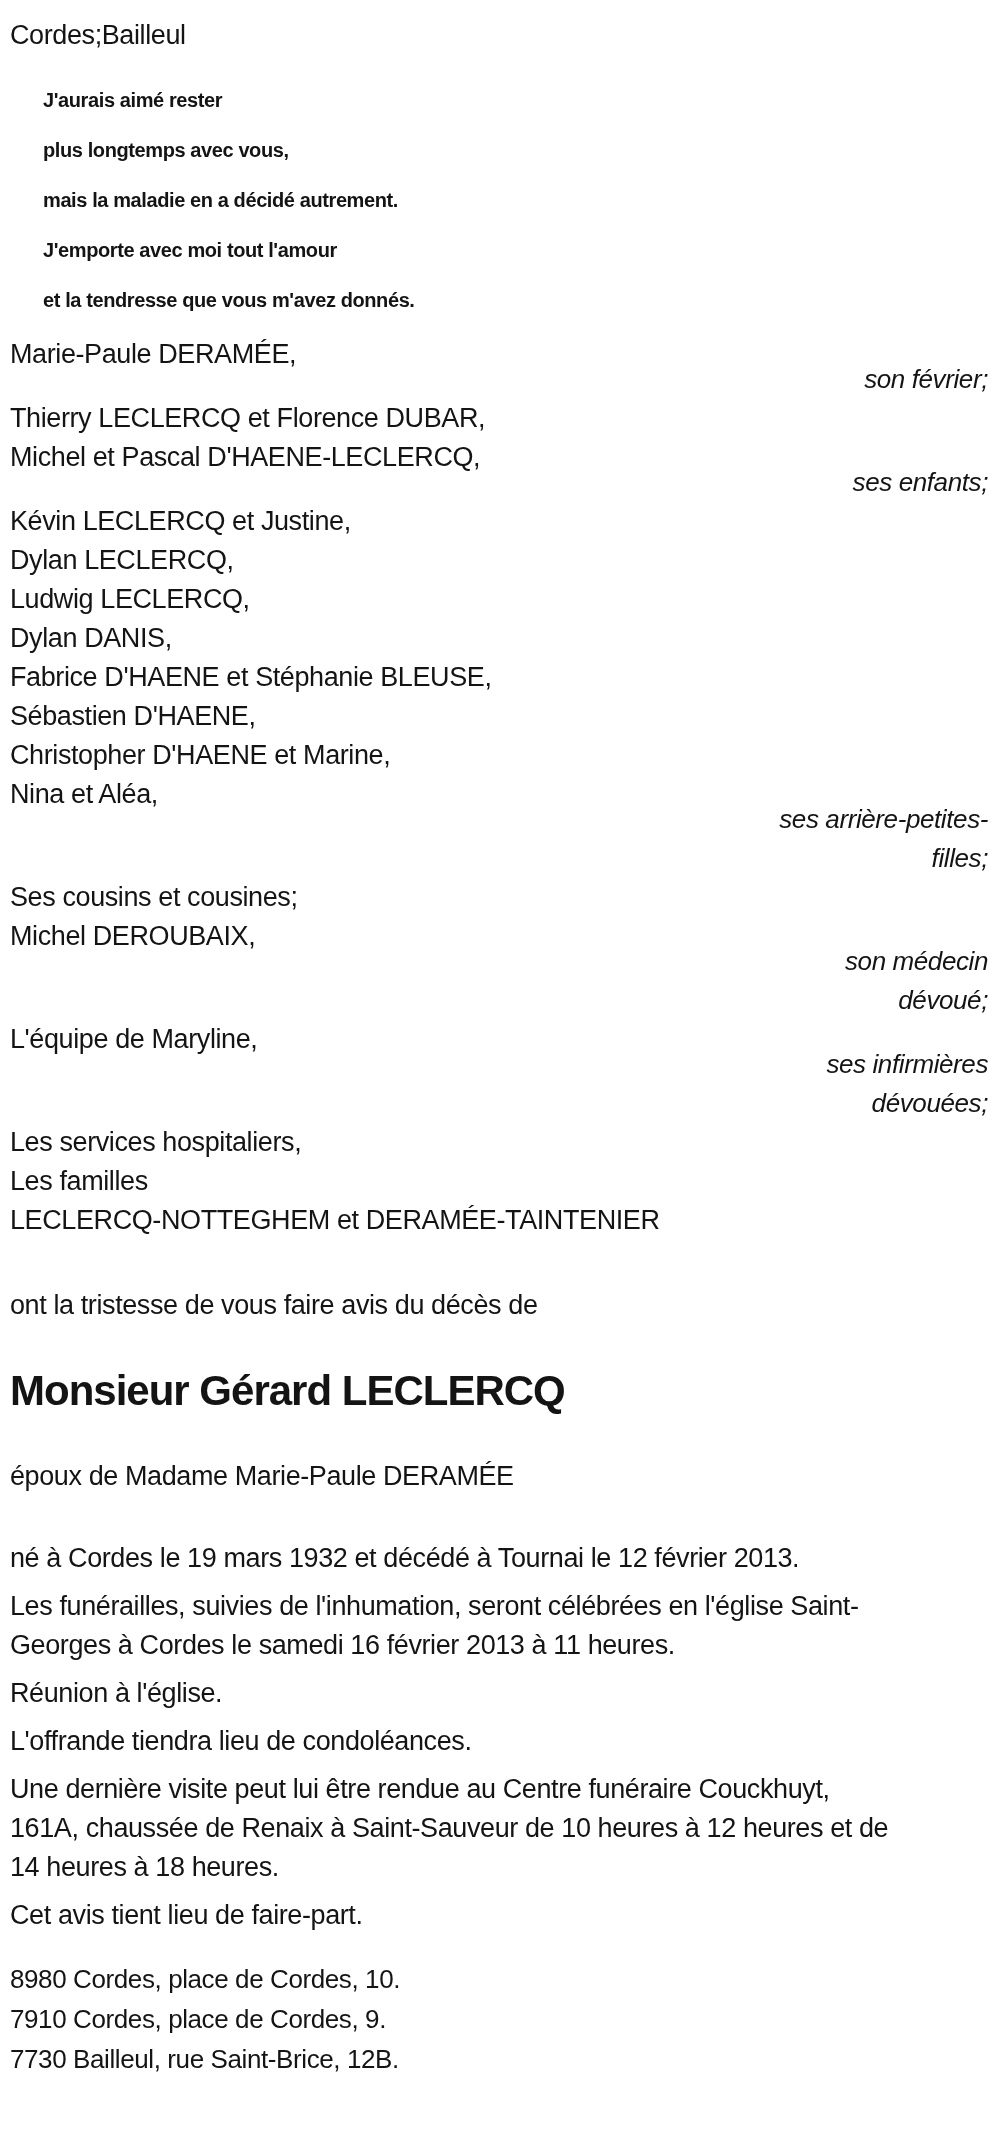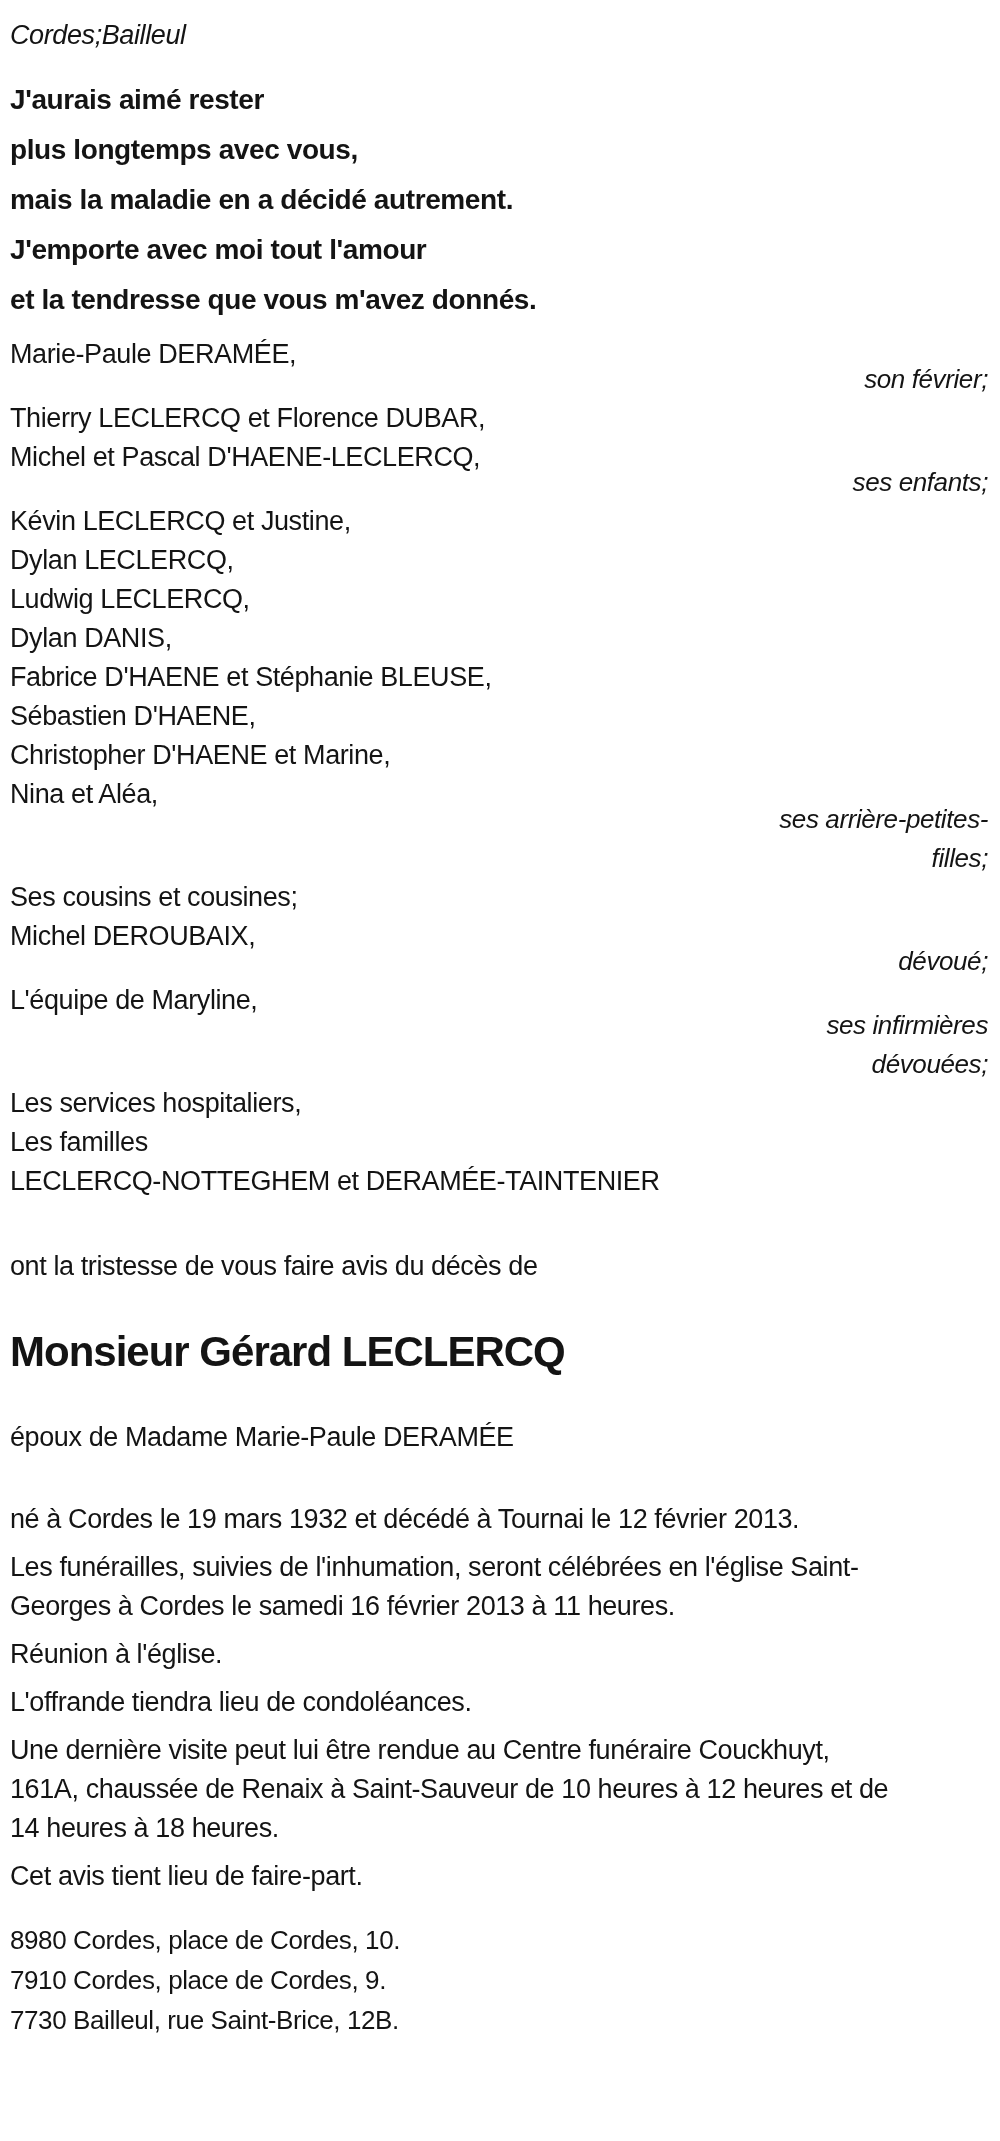--- a/index.html
+++ b/index.html
@@ -16,26 +16,26 @@
     letter-spacing: -0.4px;
   }
   .page {
     padding: 16px 12px 0 10px;
     box-sizing: border-box;
   }
   .location {
     font-size: 27px;
     line-height: 39px;
     font-weight: 400;
-    font-style: italic;
   }
   .epitaph {
     margin-top: 20px;
     font-weight: 700;
-    font-size: 28px;
+    font-size: 20px;
+    margin-left: 33px;
   }
   .poem-line {
     line-height: 50px;
     white-space: nowrap;
   }
   .family {
     margin-top: 10px;
   }
   .name-line {
     font-size: 27px;
@@ -131,20 +131,21 @@
         <div class="name-line">Nina et Aléa,</div>
         <div class="relation">
           <div class="relation-line">ses arrière-petites-</div>
           <div class="relation-line">filles;</div>
         </div>
       </div>
       <div>
         <div class="name-line">Ses cousins et cousines;</div>
         <div class="name-line">Michel DEROUBAIX,</div>
         <div class="relation">
+          <div class="relation-line">son médecin</div>
           <div class="relation-line">dévoué;</div>
         </div>
       </div>
       <div>
         <div class="name-line">L'équipe de Maryline,</div>
         <div class="relation">
           <div class="relation-line">ses infirmières</div>
           <div class="relation-line">dévouées;</div>
         </div>
       </div>

